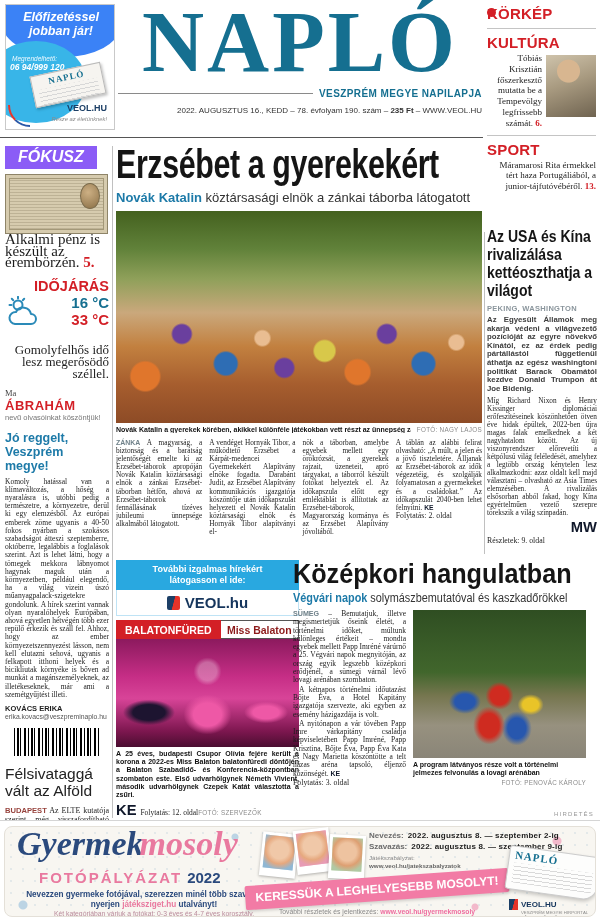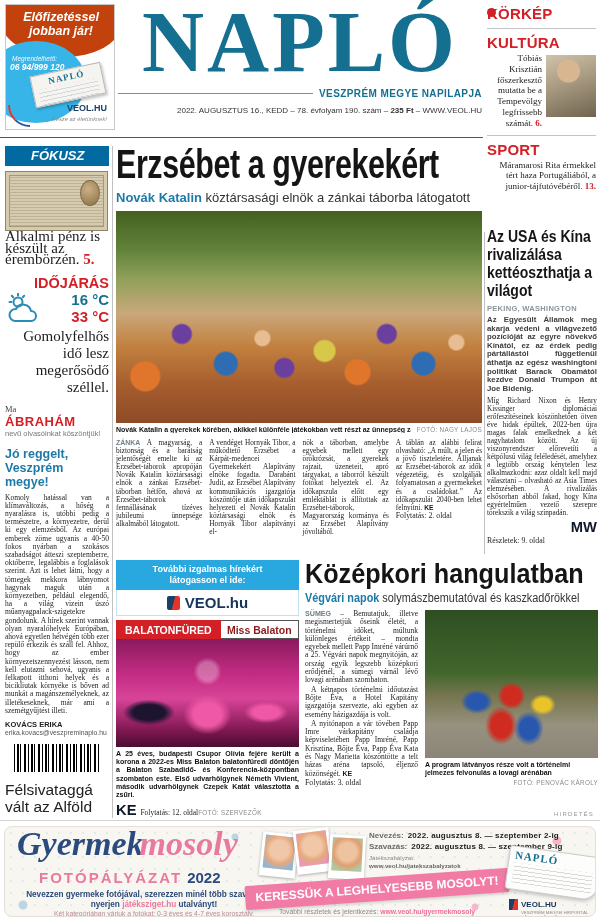--- a/index.html
+++ b/index.html
@@ -8,21 +8,21 @@
   .serif{font-family:"Liberation Serif",serif;}
   .just{text-align:justify;}
   .right{text-align:right;}
   .red{color:#d31f26;}
   .blue{color:#1d7aa8;font-weight:bold;}
   #page{position:relative;width:600px;height:921px;background:#fff;overflow:hidden;
         font-family:"Liberation Serif",serif;color:#1c1c1c;}
 
   
   .subad{position:absolute;left:5px;top:4px;width:110px;height:126px;border:1px solid #c9c9c9;background:#fff;overflow:hidden;}
-  .subad-red{position:absolute;left:-4px;top:-4px;width:118px;height:56px;background:#c2410c;border-radius:0 0 48% 52%/0 0 55% 60%;}
+  .subad-red{position:absolute;left:-4px;top:-4px;width:118px;height:56px;background:#3b82f6;border-radius:0 0 48% 52%/0 0 55% 60%;}
   .subad-red-text{font-family:"Liberation Sans",sans-serif;font-weight:bold;font-style:italic;font-size:12.5px;line-height:14px;color:#fff;text-align:center;padding-top:9px;}
   .subad-blue{position:absolute;left:-20px;top:36px;width:100px;height:82px;background:#38b5e8;border-radius:50%;}
   .subad-order{font-family:"Liberation Sans",sans-serif;font-size:6.5px;color:#eaf8ff;font-style:italic;padding:14px 0 0 26px;}
   .subad-phone{font-family:"Liberation Sans",sans-serif;font-weight:bold;font-style:italic;font-size:8.5px;color:#fff;padding-left:24px;}
   .subad-paper{position:absolute;left:26px;top:64px;width:72px;height:32px;background:#f6f4f0;border:1px solid #b9b9b9;transform:rotate(-12deg);box-shadow:1px 2px 3px rgba(0,0,0,.25);overflow:hidden;}
   .subad-paper-title{display:block;font-family:"Liberation Serif",serif;font-weight:bold;font-size:9px;color:#156f90;text-align:center;margin-top:2px;letter-spacing:1px;}
   .subad-paper-lines{margin:2px 5px;height:16px;background:repeating-linear-gradient(0deg,#d8d8d8 0 1px,transparent 1px 4px);}
   .subad-arcs{position:absolute;left:2px;bottom:2px;width:22px;height:22px;border-left:2px solid #e8362b;border-bottom:2px solid #2a58a8;border-radius:0 0 0 22px;}
   .subad-brand{position:absolute;right:7px;bottom:16px;font-family:"Liberation Sans",sans-serif;font-weight:bold;font-size:9px;color:#1c3f66;}
   .subad-tagline{position:absolute;right:7px;bottom:7px;font-family:"Liberation Sans",sans-serif;font-style:italic;font-size:5.8px;color:#8a8a8a;}
@@ -41,32 +41,32 @@
   .rail-dot{position:absolute;left:0;top:3px;width:9px;height:9px;background:#d31f26;border-radius:50%;}
   .rail-label{font-weight:bold;font-size:15px;color:#d31f26;letter-spacing:.2px;}
   .rail-text{font-size:9px;line-height:10.8px;margin-top:2px;}
   .rail-sep{height:1px;background:#c4c4c4;margin:6px 0 5px;}
   .kultura-photo{float:right;width:50px;height:62px;margin:2px 0 2px 4px;
       background:radial-gradient(circle at 45% 26%,#d8b690 0 11px,transparent 12px),
                  linear-gradient(160deg,#cfc3ab 0%,#a89a80 45%,#6f6350 100%);}
 
   
   #left-col{position:absolute;left:5px;top:146px;width:104px;height:674px;overflow:hidden;}
-  .fokusz-label{display:inline-block;background:#0369a1;color:#fff;font-weight:bold;font-style:italic;font-size:13px;padding:2px 26px 3px;}
+  .fokusz-label{display:inline-block;background:#8b5cf6;color:#fff;font-weight:bold;font-style:italic;font-size:16px;padding:2px 13px 3px;}
   .banknote{margin-top:5px;width:103px;height:60px;background:#d6cbae;border:1px solid #8e8468;position:relative;}
   .banknote-inner{position:absolute;inset:3px;border:1px solid #a39878;background:repeating-linear-gradient(0deg,rgba(100,88,60,.22) 0 1px,transparent 1px 3px);}
   .banknote-oval{position:absolute;right:7px;top:8px;width:20px;height:26px;border-radius:50%;border:1px solid #7a6a4a;
       background:radial-gradient(circle at 40% 35%,#cdb084,#8a6f46);}
   .fokusz-caption{font-size:15px;line-height:11.5px;}
   .weather{margin-top:9px;position:relative;text-align:right;}
   .weather-icon{position:absolute;left:0;top:18px;}
   .weather-label{color:#d31f26;font-weight:bold;font-size:14.5px;}
   .weather-low{font-weight:bold;font-size:15px;color:#156f90;}
   .weather-high{font-weight:bold;font-size:15px;color:#d31f26;}
-  .weather-text{font-size:15px;line-height:17px;margin-top:3px;}
+  .weather-text{font-size:13px;line-height:12px;margin-top:16px;}
   .namesday{margin-top:8px;}
   .nd-prefix{font-size:8.5px;color:#444;}
   .nd-name{color:#d31f26;font-weight:bold;font-size:13px;letter-spacing:.5px;font-family:"Liberation Sans",sans-serif;}
   .nd-suffix{font-size:7.5px;color:#777;font-family:"Liberation Sans",sans-serif;}
   .greeting{margin-top:9px;}
   .greet-title{color:#1d7aa8;font-weight:bold;font-size:12.5px;line-height:14px;font-family:"Liberation Sans",sans-serif;}
   .greet-body{margin-top:5px;font-size:7.5px;line-height:8.2px;}
   .greet-author{margin-top:5px;font-weight:bold;font-size:7.5px;font-family:"Liberation Sans",sans-serif;}
   .greet-email{font-size:6.8px;color:#555;font-family:"Liberation Sans",sans-serif;}
   .barcode{margin:8px auto 0;width:86px;height:28px;
@@ -131,21 +131,21 @@
         radial-gradient(circle at 50% 30%,rgba(255,255,255,.3) 0 9px,transparent 14px),
         radial-gradient(ellipse at 18% 68%,#1d1430 0 16px,transparent 26px),
         radial-gradient(ellipse at 50% 70%,#ee58a6 0 14px,transparent 24px),
         radial-gradient(ellipse at 82% 68%,#ee58a6 0 13px,transparent 22px),
         linear-gradient(180deg,#8c1a5e 0%,#c62e86 35%,#d84498 55%,#7e1750 85%,#4a0d30 100%);}
   .miss-caption{margin-top:3px;font-weight:bold;font-size:7px;line-height:8.2px;color:#111;font-family:"Liberation Sans",sans-serif;text-align:justify;}
   .miss-footer{display:flex;justify-content:flex-start;margin-top:2px;align-items:baseline;}
   .miss-more{font-size:7.5px;font-family:"Liberation Serif",serif;}
 
   
-  #sumeg-block{position:absolute;left:305px;top:558px;width:293px;height:262px;overflow:hidden;}
+  #sumeg-block{position:absolute;left:293px;top:558px;width:293px;height:262px;overflow:hidden;}
   .sumeg-title{font-weight:bold;font-size:28px;line-height:31px;white-space:nowrap;transform:scaleX(.9);transform-origin:left;color:#151515;font-family:"Liberation Sans",sans-serif;}
   .sumeg-subhead{margin-top:2px;font-size:12.5px;white-space:nowrap;transform:scaleX(.87);transform-origin:left;color:#333;width:120%;font-family:"Liberation Sans",sans-serif;}
   .sumeg-row{display:flex;gap:7px;margin-top:5px;}
   .sumeg-text{width:113px;flex:none;font-size:7.5px;line-height:8.3px;}
   .sumeg-text p{margin:0 0 1px;text-indent:6px;}
   .sumeg-text p:first-child{text-indent:0;}
   .sumeg-right{flex:1;}
   .sumeg-photo{width:100%;height:148px;
       background:
         radial-gradient(ellipse at 30% 62%,#2757ae 0 10px,transparent 16px),

